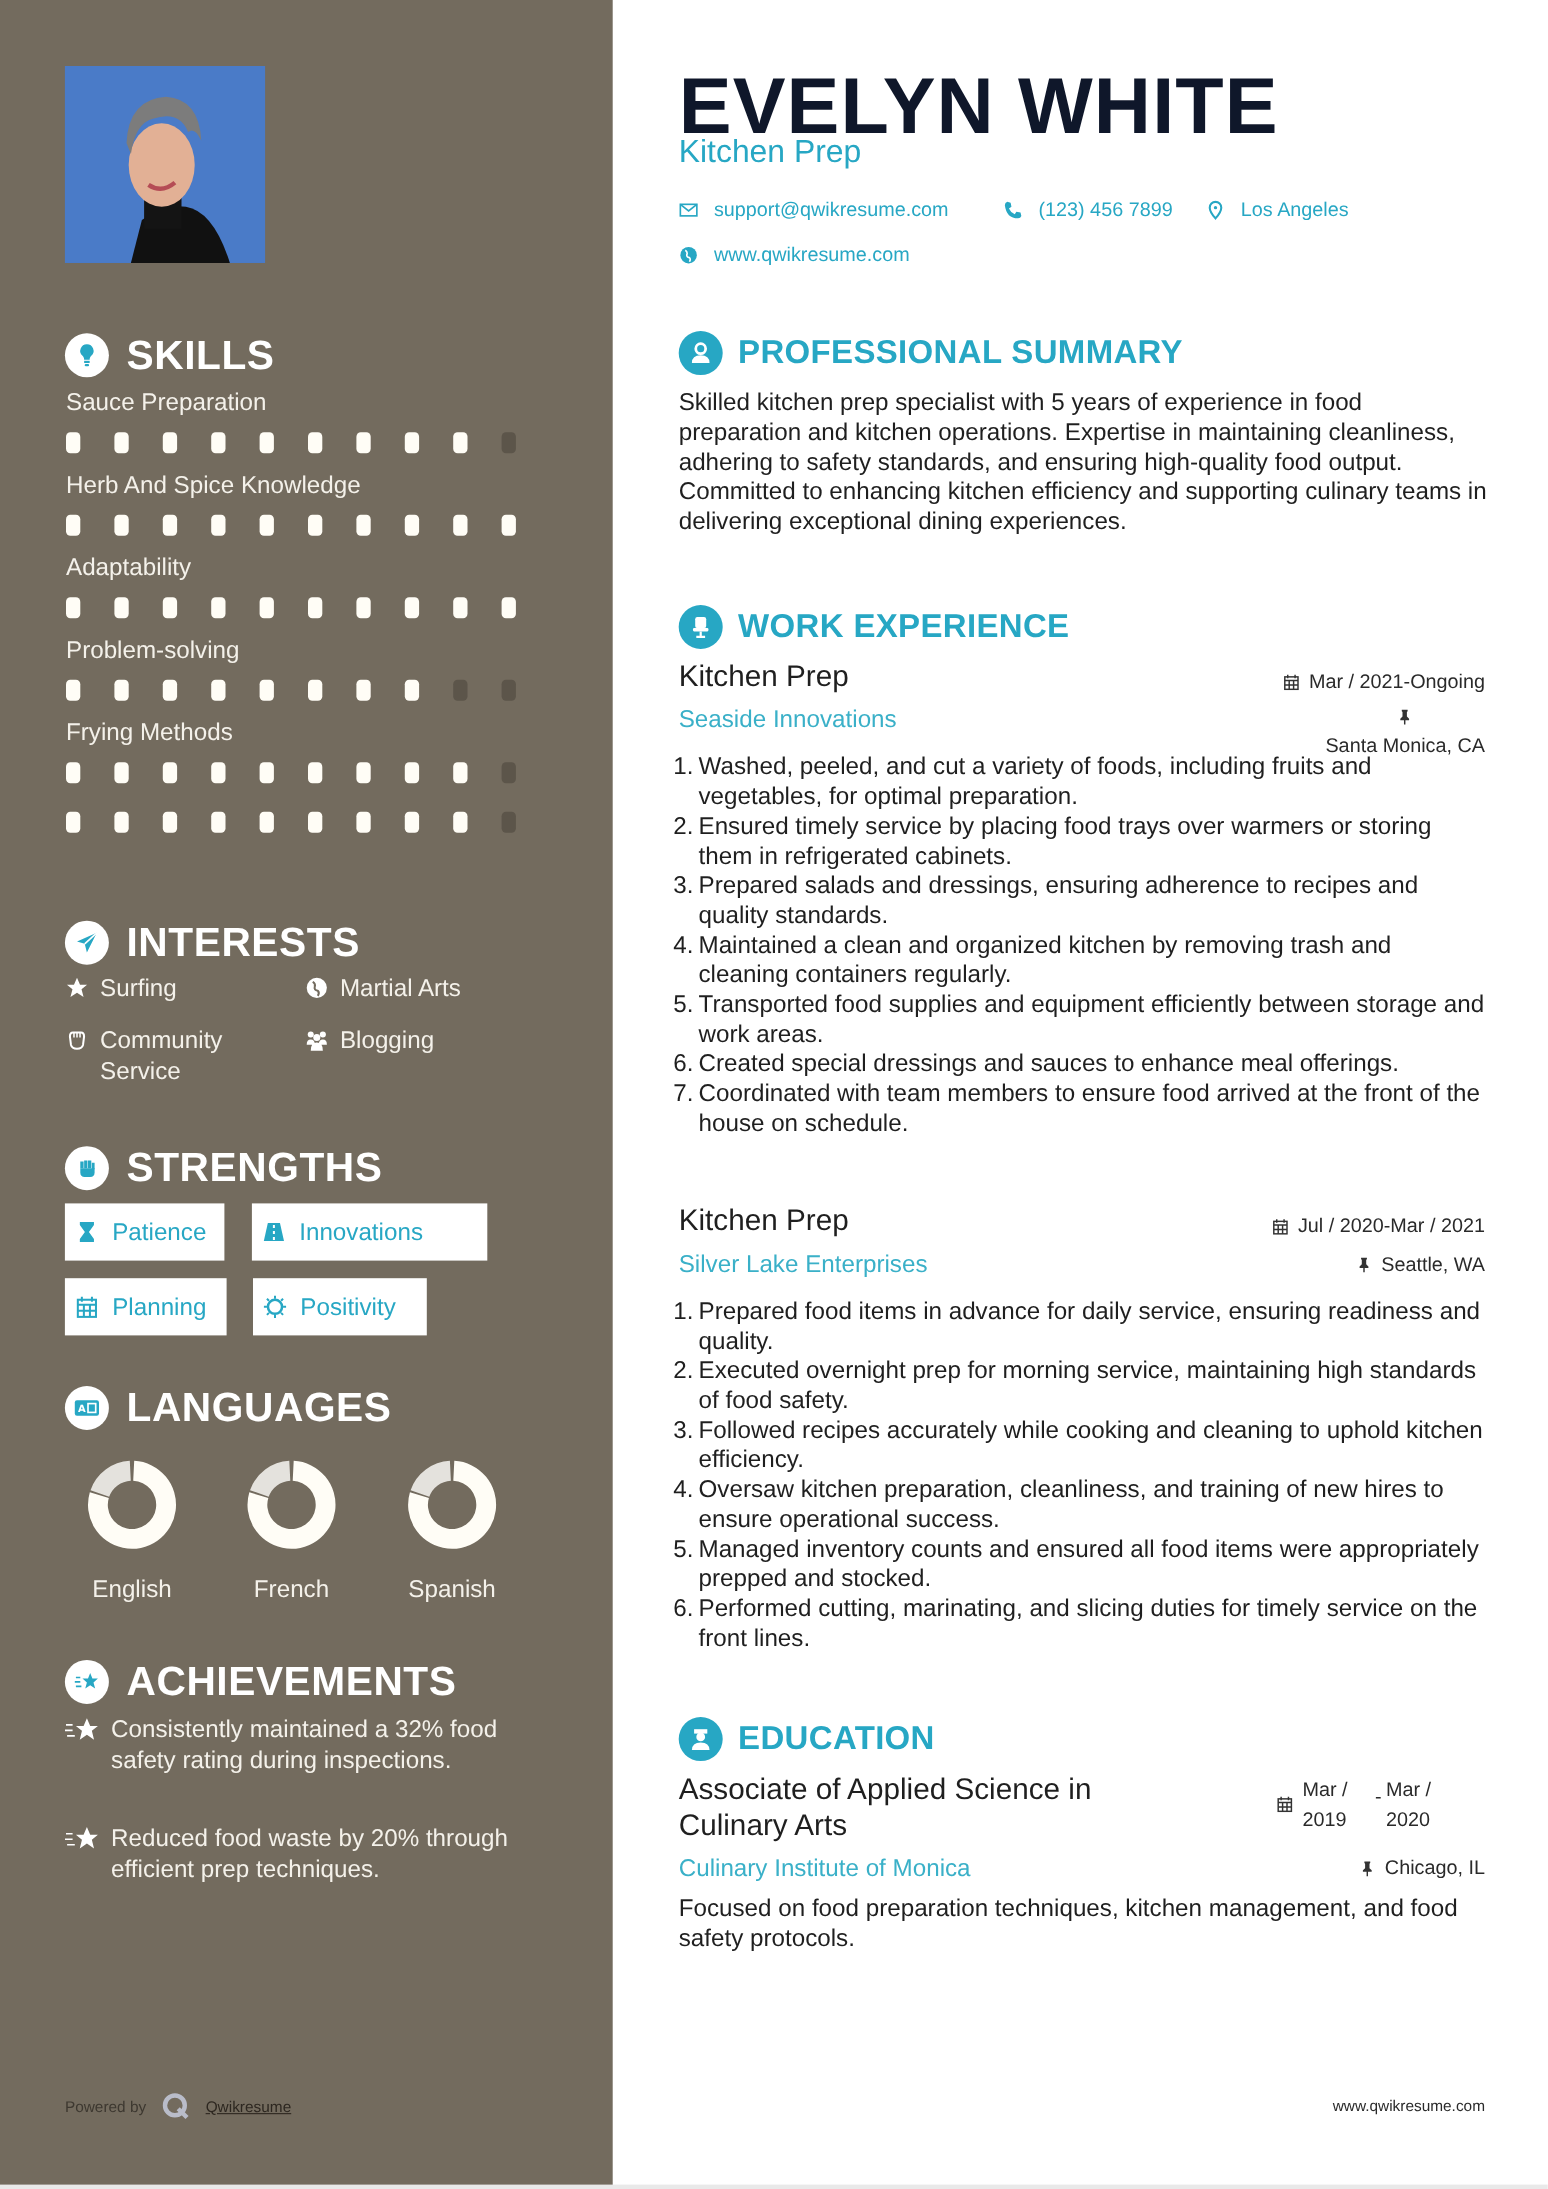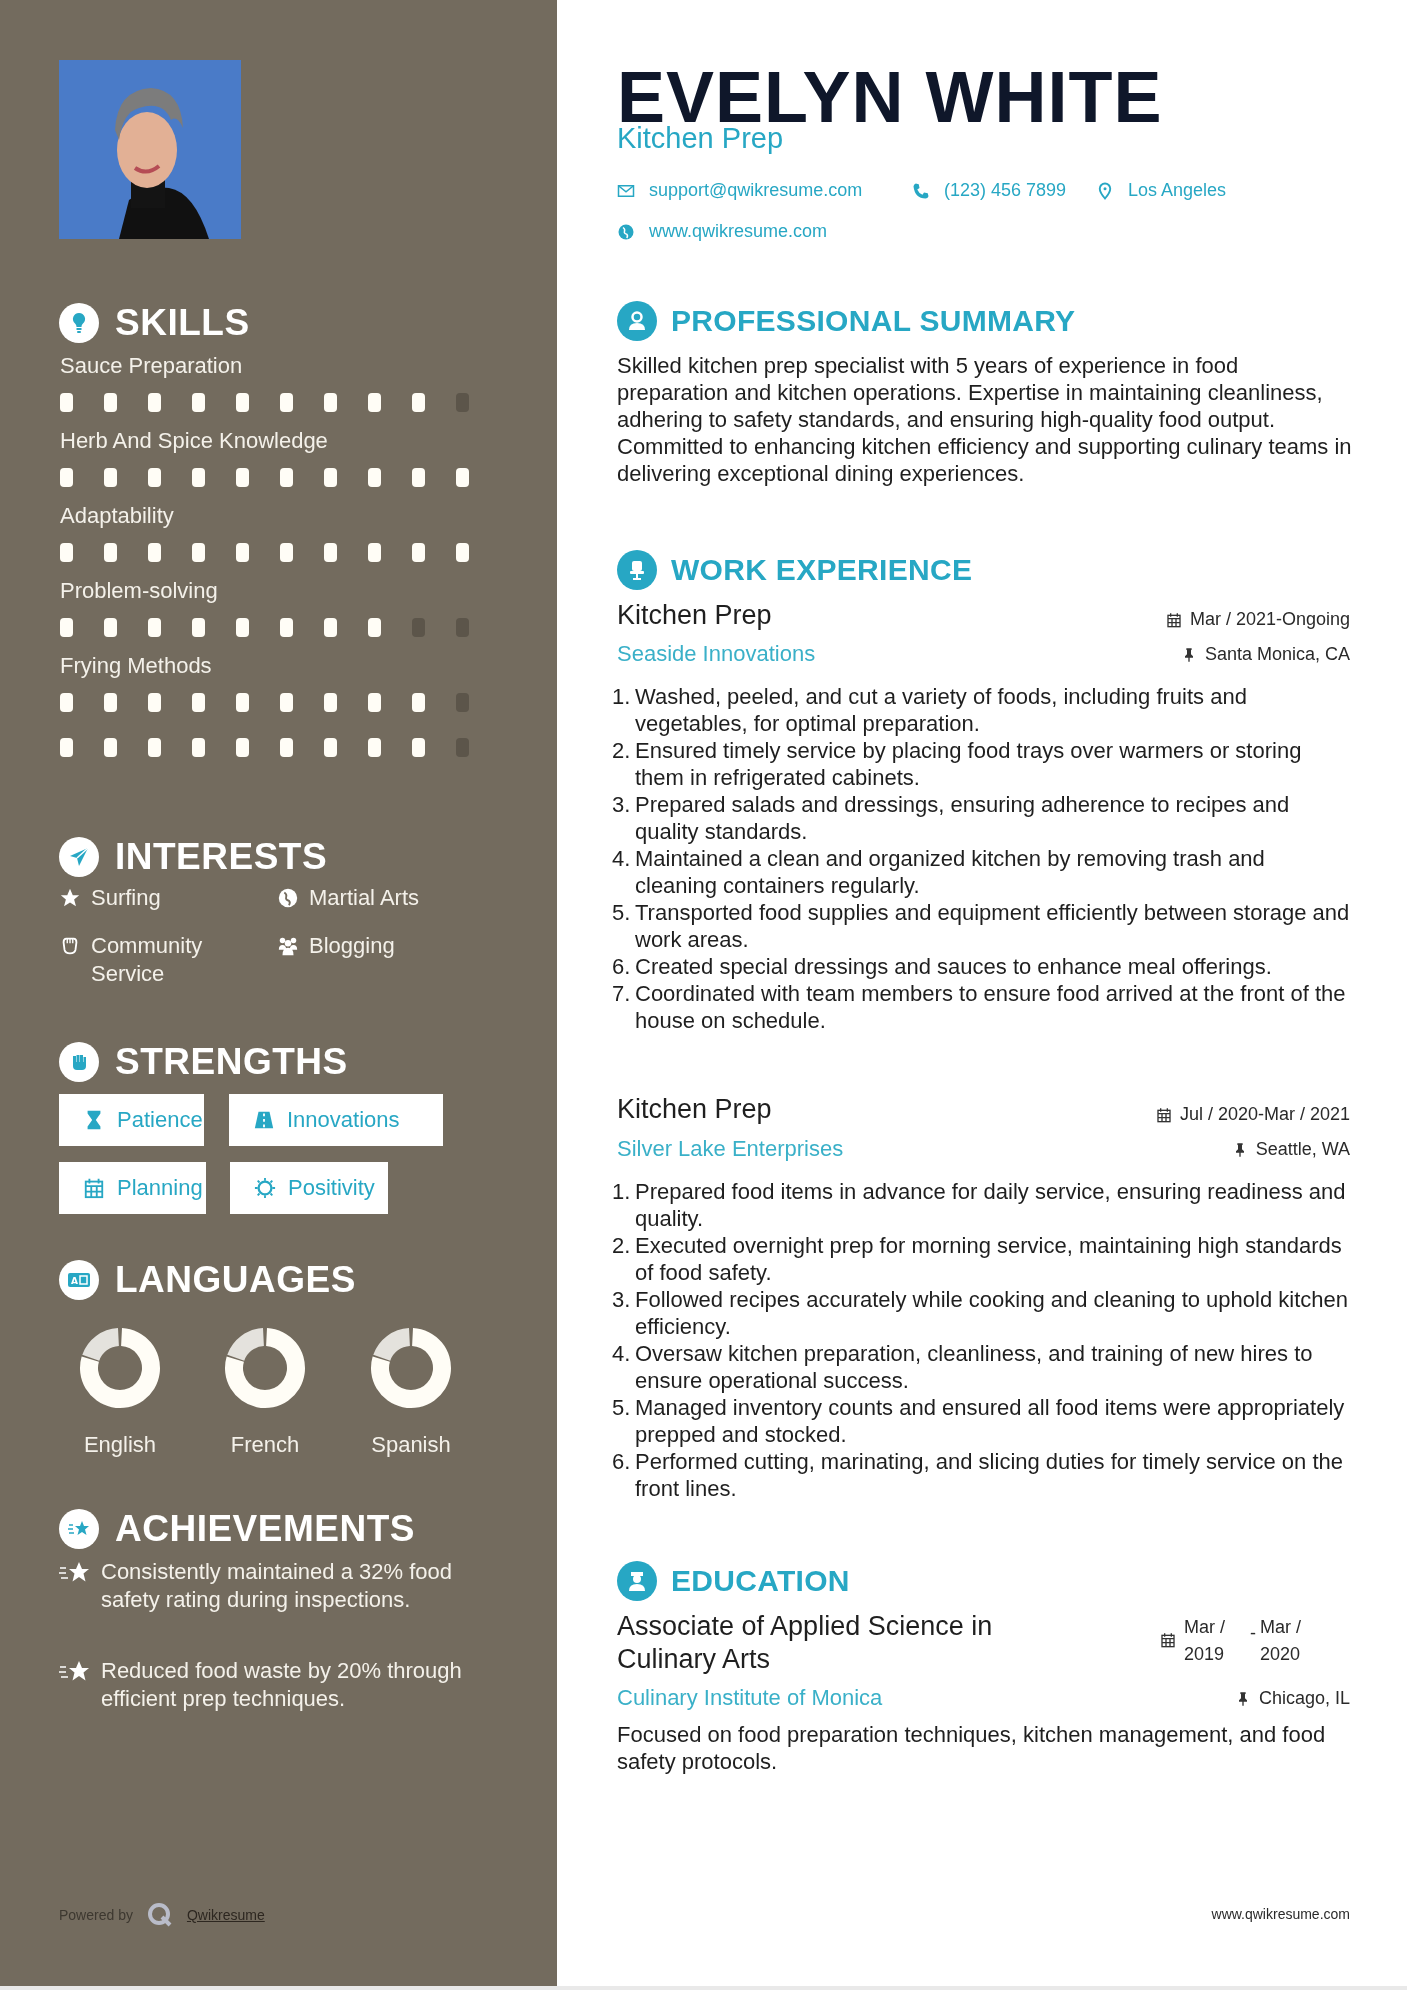--- a/index.html
+++ b/index.html
@@ -19,21 +19,21 @@
 
   .skill { position: absolute; left: 60px; width: 440px; }
   .skill-label { font-size: 22px; color: #f4f1ea; height: 30px; line-height: 30px; }
   .dots { display: flex; gap: 0; margin-top: 12px; }
   .dot { width: 15px; height: 19px; border-radius: 4px; background: #fffdf6; margin-right: 31.5px; }
   .dot.off { background: #5c554a; }
 
   .interest { position: absolute; display: flex; align-items: flex-start; gap: 10px; font-size: 22px; color: #f4f1ea; line-height: 28px; }
   .interest svg { width: 22px; height: 22px; margin-top: 3px; flex-shrink: 0; }
 
-  .strength { position: absolute; height: 52px; background: #ffffff; display: flex; align-items: center; gap: 12px; padding: 0 24px; color: #27a7c4; font-size: 22px; }
+  .strength { position: absolute; height: 52px; background: #ffffff; display: flex; align-items: center; gap: 12px; padding: 0 9px; color: #27a7c4; font-size: 22px; }
   .strength svg { width: 22px; height: 22px; flex-shrink: 0; }
 
   .lang { position: absolute; width: 110px; text-align: center; }
   .lang svg { width: 84px; height: 84px; display: block; margin: 0 auto; }
   .lang-label { font-size: 22px; color: #f4f1ea; margin-top: 22px; }
 
   .ach { position: absolute; left: 59px; width: 440px; display: flex; gap: 10px; font-size: 22px; color: #f4f1ea; line-height: 28px; }
   .ach svg { width: 32px; height: 26px; flex-shrink: 0; margin-top: 2px; }
 
   .powered { position: absolute; left: 59px; top: 1900px; display: flex; align-items: center; gap: 12px; font-size: 14px; color: #3d3830; }
@@ -385,21 +385,21 @@
 
 <div class="job-title" style="top:600px;">Kitchen Prep</div>
 <div class="meta" style="top:609px;">
   <svg viewBox="0 0 24 24">
       <rect x="3" y="5" width="18" height="17" fill="none" stroke="#333" stroke-width="2"></rect>
       <path d="M3 10h18M9 10v12M15 10v12M3 16h18M7 2v5M17 2v5" stroke="#333" stroke-width="2"></path>
     </svg>
   <span>Mar / 2021-Ongoing</span>
 </div>
 <div class="company" style="top:641px;">Seaside Innovations</div>
-<div class="meta" style="top:644px;">
+<div class="meta" style="top:644px;flex-direction:column;">
   <svg viewBox="0 0 24 24">
       <path d="M8 2h8v2l-1 1v6l3 3v2h-5v6h-2v-6H6v-2l3-3V5L8 4z" fill="#333"></path>
     </svg>
   <span>Santa Monica, CA</span>
 </div>
 <ol class="duties" style="top:683px;">
     <li><span class="num">1.</span>Washed, peeled, and cut a variety of foods, including fruits and vegetables, for optimal preparation.</li>
     <li><span class="num">2.</span>Ensured timely service by placing food trays over warmers or storing them in refrigerated cabinets.</li>
     <li><span class="num">3.</span>Prepared salads and dressings, ensuring adherence to recipes and quality standards.</li>
     <li><span class="num">4.</span>Maintained a clean and organized kitchen by removing trash and cleaning containers regularly.</li>

